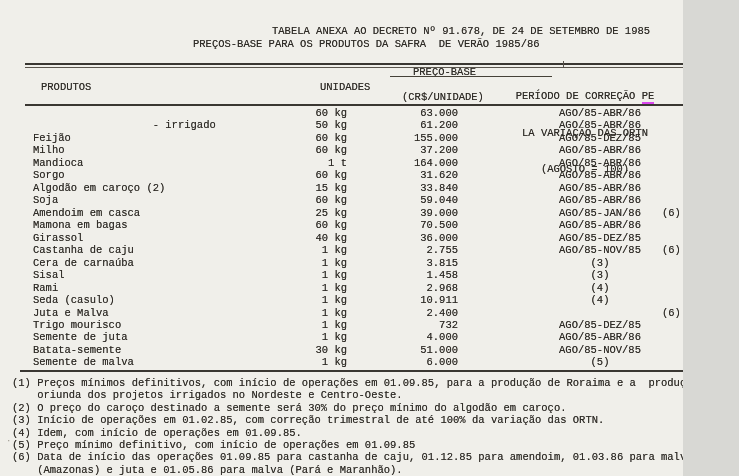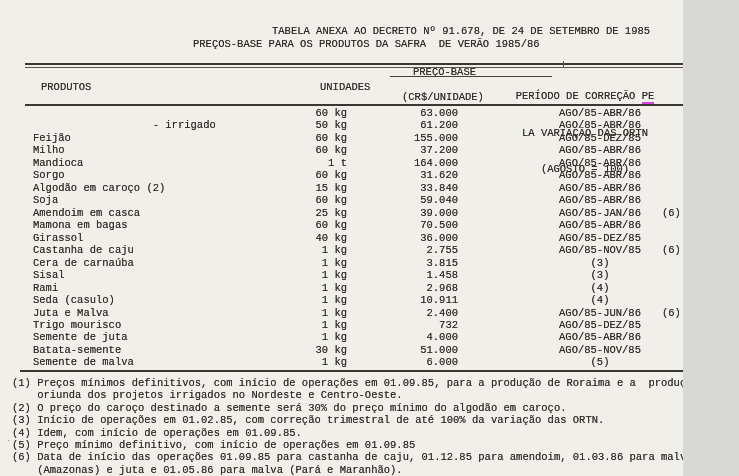--- a/index.html
+++ b/index.html
@@ -174,21 +174,20 @@
       <div class="row">
         <span class="c-prod">Seda (casulo)</span>
         <span class="c-unit">1 kg</span>
         <span class="c-price">10.911</span>
         <span class="c-period">(4)</span>
       </div>
       <div class="row">
         <span class="c-prod">Juta e Malva</span>
         <span class="c-unit">1 kg</span>
         <span class="c-price">2.400</span>
-        <span class="c-period">AGO/85-JUN/86</span>
         <span class="c-ref">(6)</span>
       </div>
       <div class="row">
         <span class="c-prod">Trigo mourisco</span>
         <span class="c-unit">1 kg</span>
         <span class="c-price">732</span>
         <span class="c-period">AGO/85-DEZ/85</span>
       </div>
       <div class="row">
         <span class="c-prod">Semente de juta</span>

